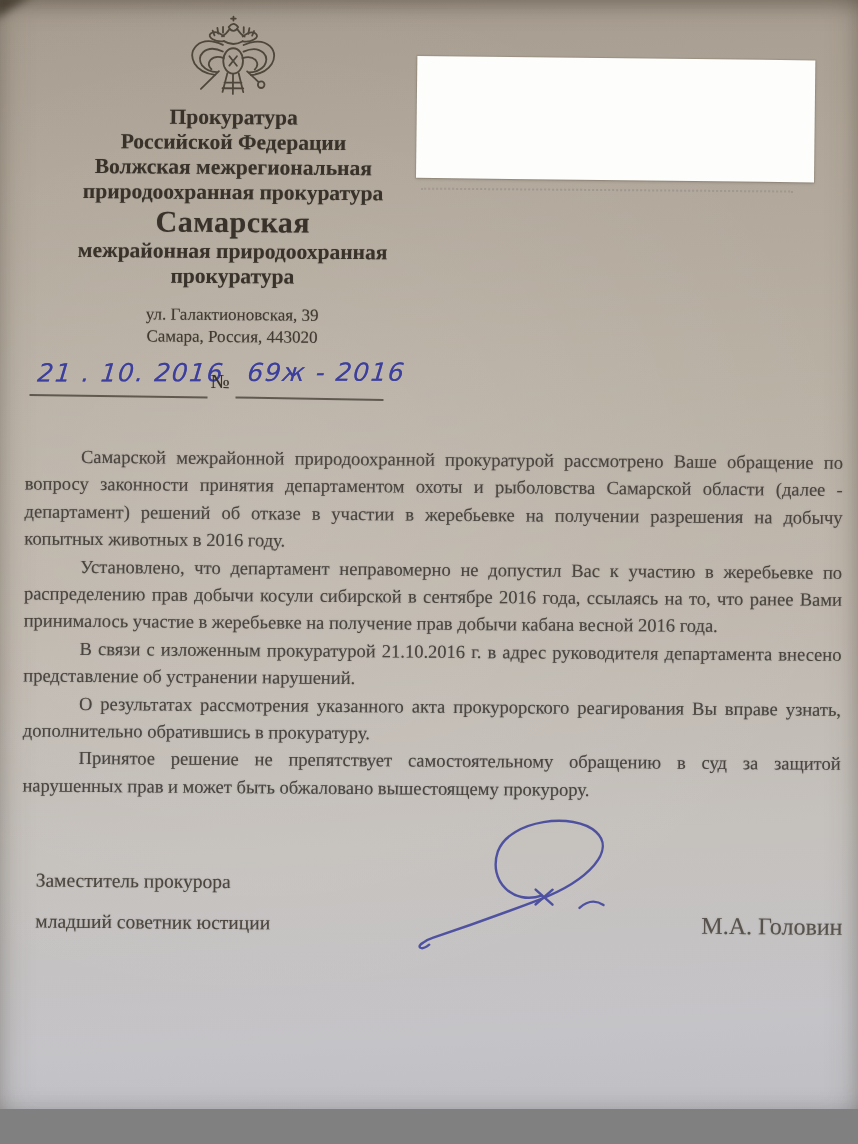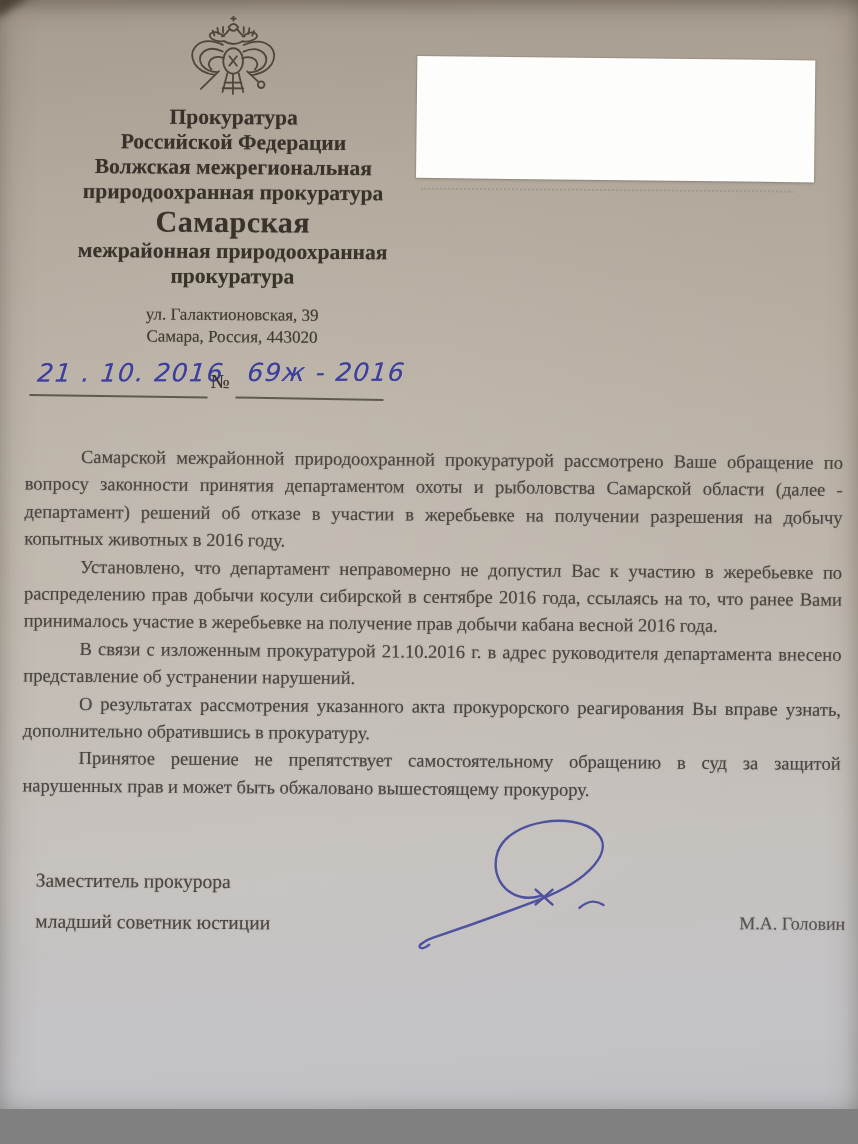--- a/index.html
+++ b/index.html
@@ -81,21 +81,21 @@
   .body-text p { margin: 0; text-indent: 56px; }
 
   
   .sig-title {
     position: absolute; left: 40px; color: #4c463e; font-size: 19.5px;
     text-shadow: 0 0 1.2px rgba(76,70,62,.5); white-space: nowrap;
   }
   .sig-title-1 { top: 872px; }
   .sig-title-2 { top: 913px; }
   .sig-name {
-    position: absolute; left: 744px; top: 910px; font-size: 18px;
+    position: absolute; left: 706px; top: 910px; font-size: 24px;
     color: #57524c; text-shadow: 0 0 1.4px rgba(87,82,76,.5); white-space: nowrap; font-family: Liberation Serif, serif;
   }
   .signature-svg { position: absolute; left: 392px; top: 806px; }
 
   
   .footer-contact {
     position: absolute; left: 46px; top: 1117px;
     font-size: 16.5px; color: #5c5b64; opacity: .9;
     text-shadow: 0 0 1.2px rgba(92,91,100,.45); white-space: nowrap;
   }

